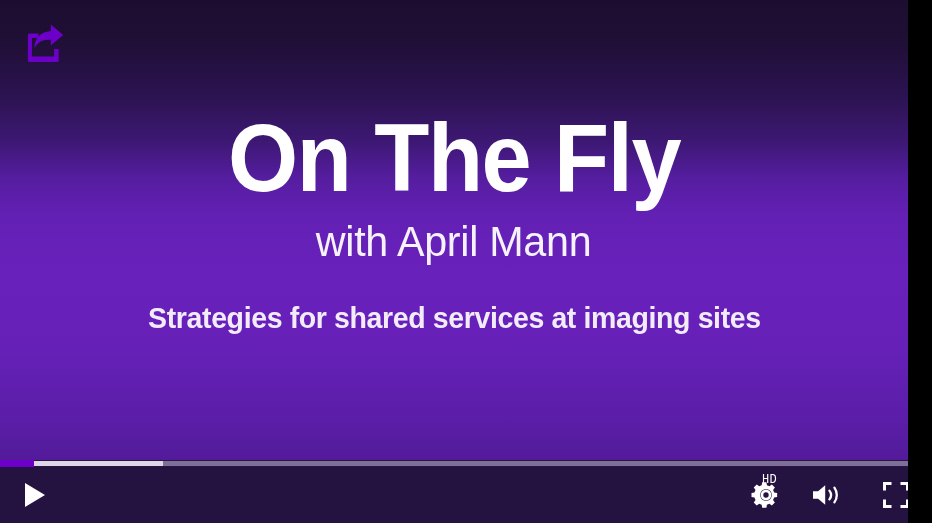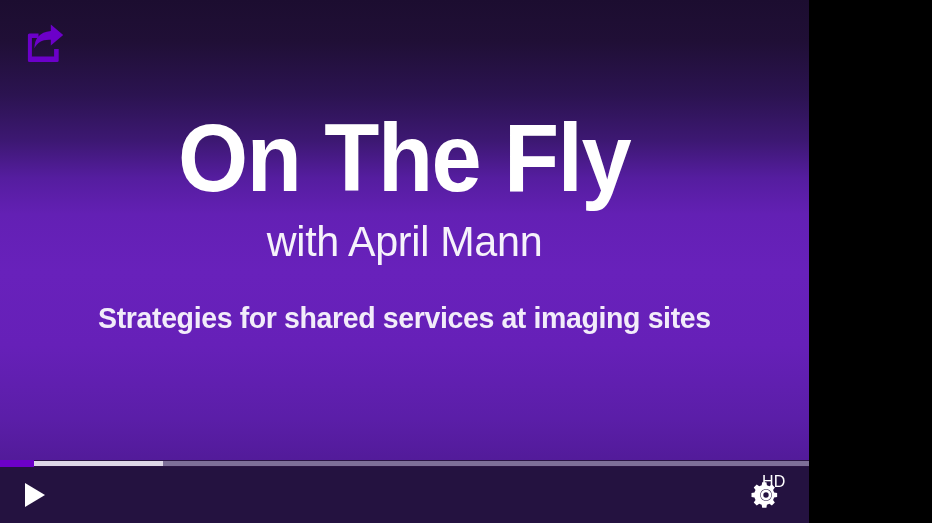--- a/index.html
+++ b/index.html
@@ -6,21 +6,21 @@
 
   html, body {
     width:932px; height:523px;
     background:#000;
     font-family:"Liberation Sans", sans-serif;
     overflow:hidden;
   }
 
   #player {
     position:relative;
-    width:809px; height:523px;
+    width:908px; height:523px;
     overflow:hidden;
     background:#404040;
   }
 
   
   #slide {
     position:absolute;
     left:0; top:0; right:0; bottom:0;
     background:
       linear-gradient(to bottom,
@@ -142,26 +142,27 @@
   }
 
   #play-button { left:8px;  width:54px; }
   #settings-button { left:738px; width:56px; }
   #volume-button   { left:798px; width:58px; }
   #fullscreen-button { left:868px; width:56px; }
 
   #hd-badge {
     position:absolute;
     left:762px; top:473px;
-    font-size:16px;
+    font-size:12px;
     font-weight:normal;
     color:#ffffff;
     letter-spacing:0.3px;
     z-index:9;
     pointer-events:none;
+    font-family:Liberation Mono, monospace;
   }
 
   .ctrl svg, #play-button svg { display:block; }
 </style>
 </head>
 <body>
 
 <div id="player">
 
   <div id="slide"></div>

